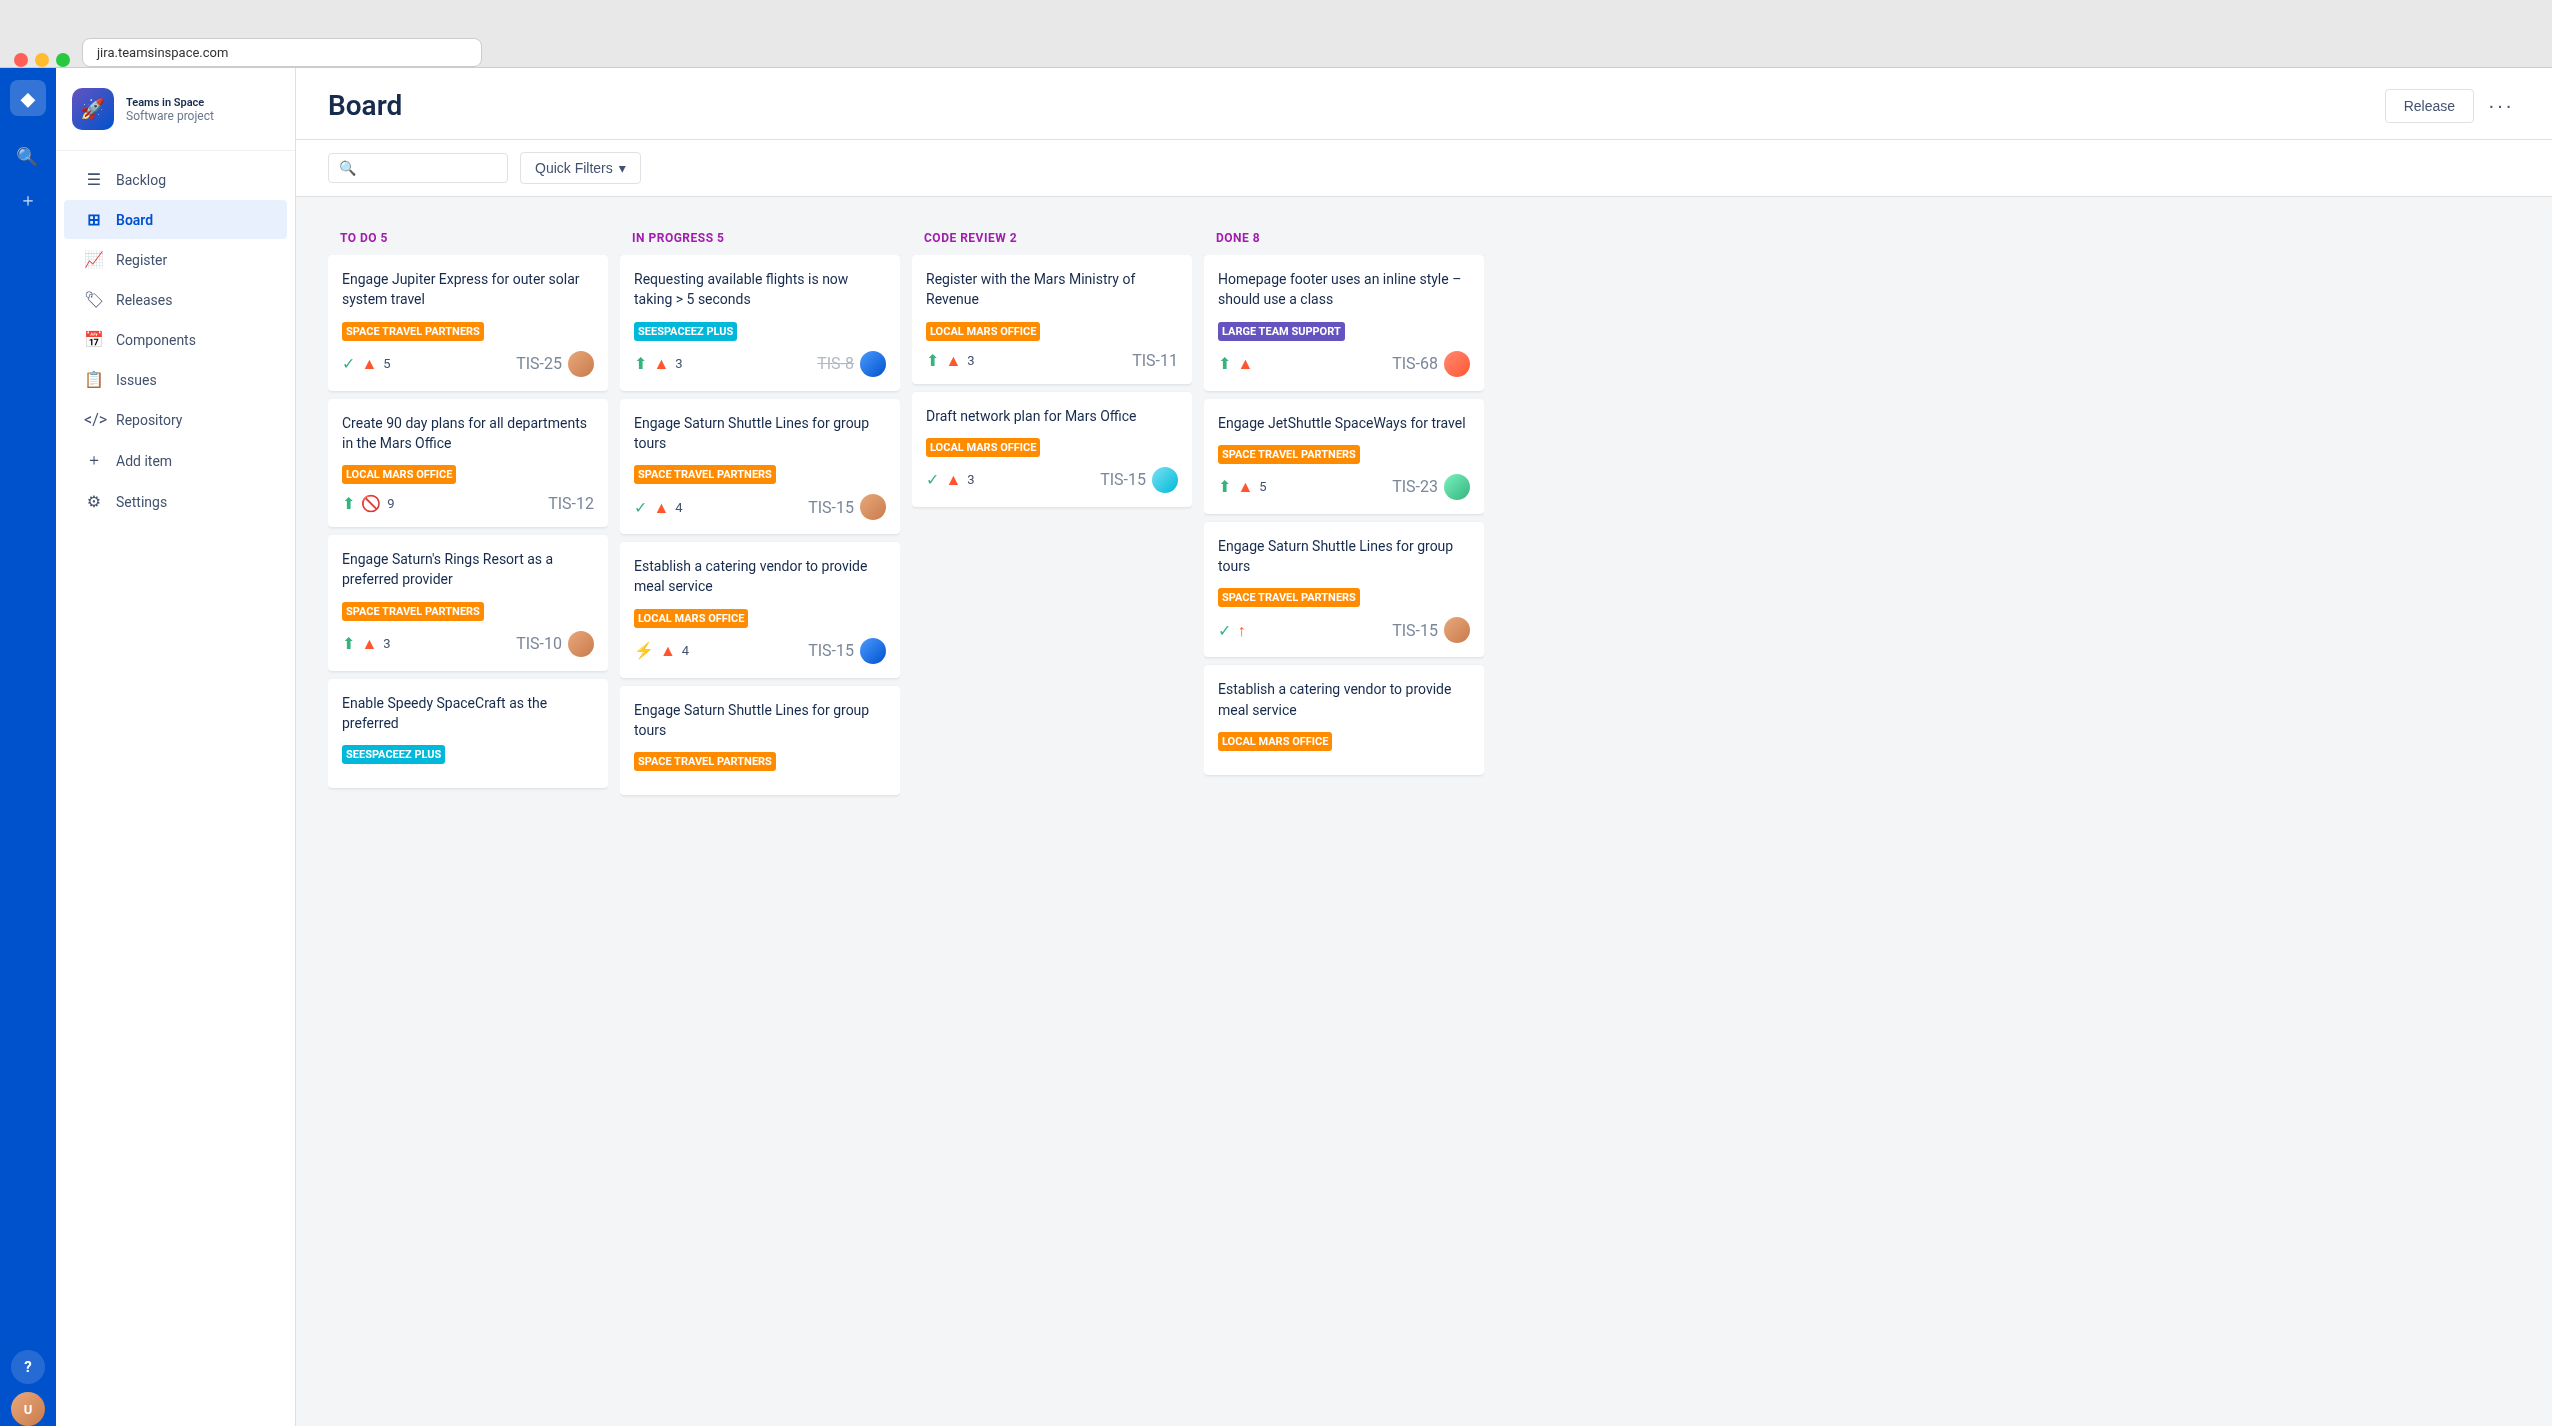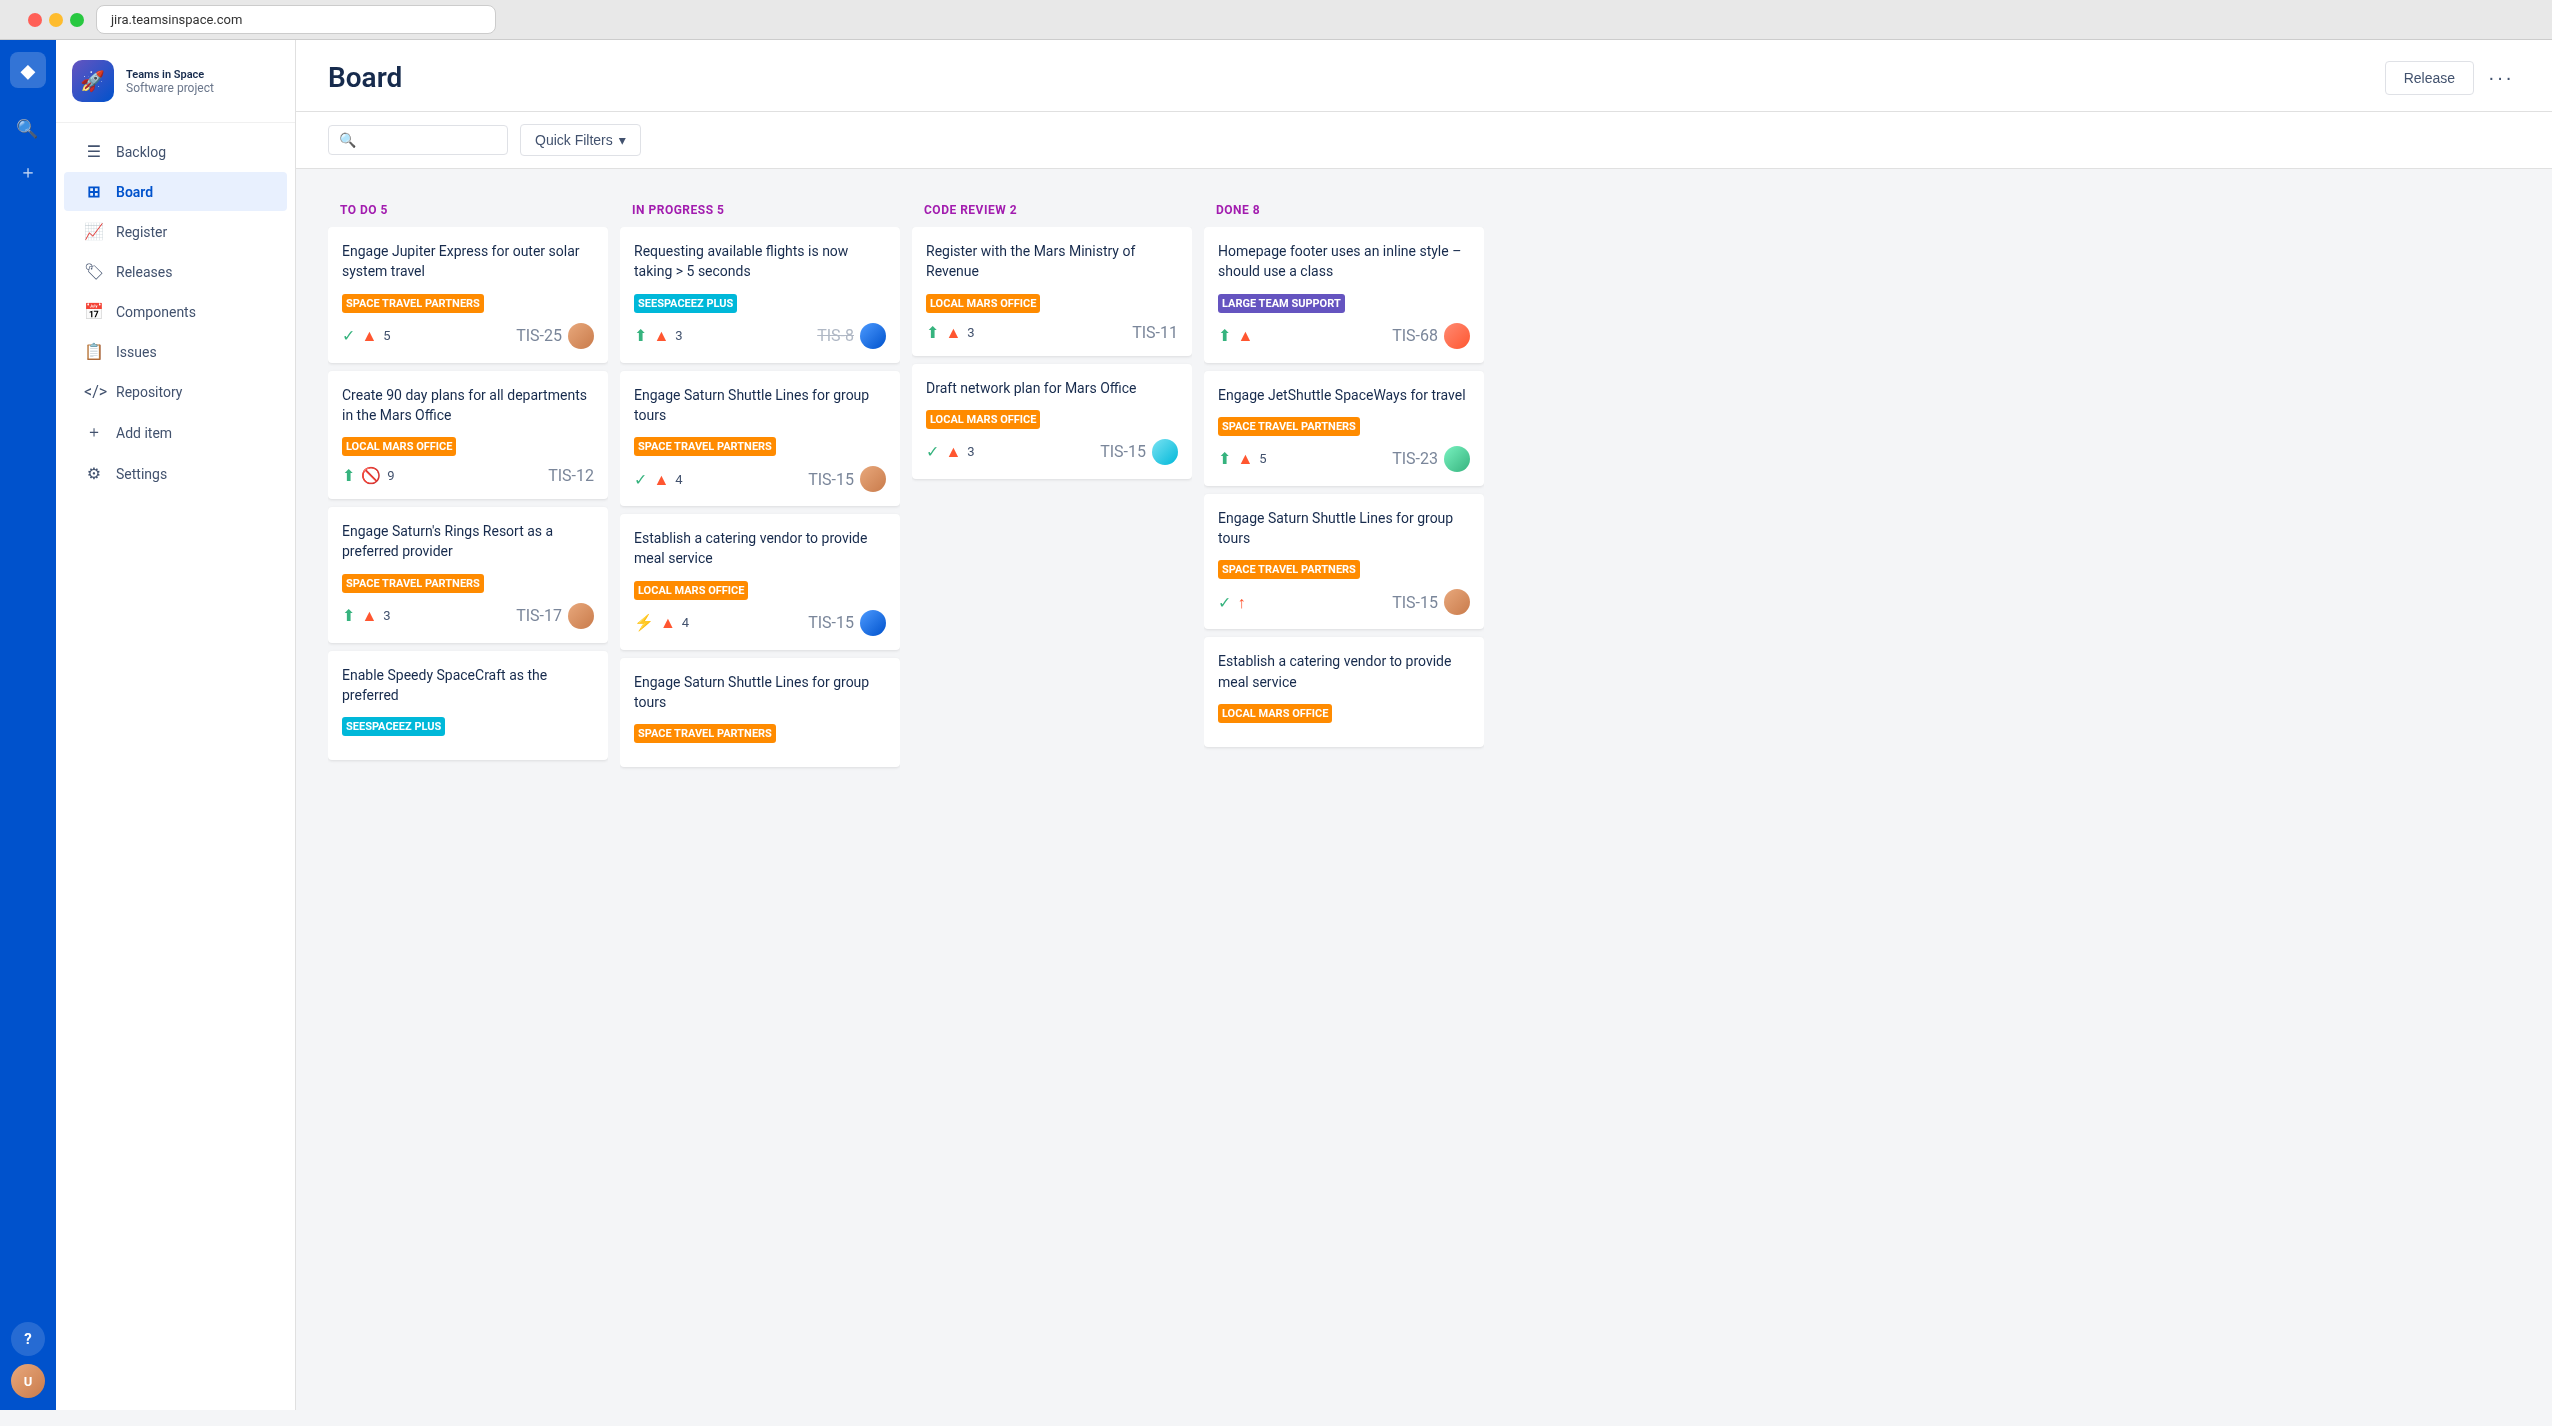--- a/index.html
+++ b/index.html
@@ -1,24 +1,24 @@
 <!DOCTYPE html>
 <html><head>
   <meta charset="utf-8">
   <style>
     * { box-sizing: border-box; margin: 0; padding: 0; }
     body { font-family: -apple-system, BlinkMacSystemFont, 'Segoe UI', Roboto, sans-serif; background: #f4f5f7; overflow: hidden; }
 
     
     .browser-chrome {
       background: #e8e8e8;
-      height: 40px;
-      display: flex;
-      align-items: center;
-      padding: 0 28px;
+      height: 68px;
+      display: flex;
+      align-items: flex-end;
+      padding: 0 14px;
       gap: 12px;
       border-bottom: 1px solid #ccc;
     }
     .browser-dots { display: flex; gap: 7px; }
     .browser-dot { width: 14px; height: 14px; border-radius: 50%; }
     .dot-red { background: #ff5f57; }
     .dot-yellow { background: #febc2e; }
     .dot-green { background: #28c840; }
     .browser-url {
       flex: 1;
@@ -401,21 +401,21 @@
               </div>
             </div>
 
             <div class="card">
               <div class="card-title">Engage Saturn's Rings Resort as a preferred provider</div>
               <span class="card-tag tag-orange">SPACE TRAVEL PARTNERS</span>
               <div class="card-footer">
                 <span class="card-icon icon-story">⬆</span>
                 <span class="card-icon icon-flag">▲</span>
                 <span class="card-count">3</span>
-                <span class="card-id">TIS-17</span>
+                <span class="card-id">TIS-10</span>
                 <div class="card-avatar"></div>
               </div>
             </div>
 
             <div class="card">
               <div class="card-title">Enable Speedy SpaceCraft as the preferred</div>
               <span class="card-tag tag-teal">SEESPACEEZ PLUS</span>
               <div class="card-footer">
               </div>
             </div>

